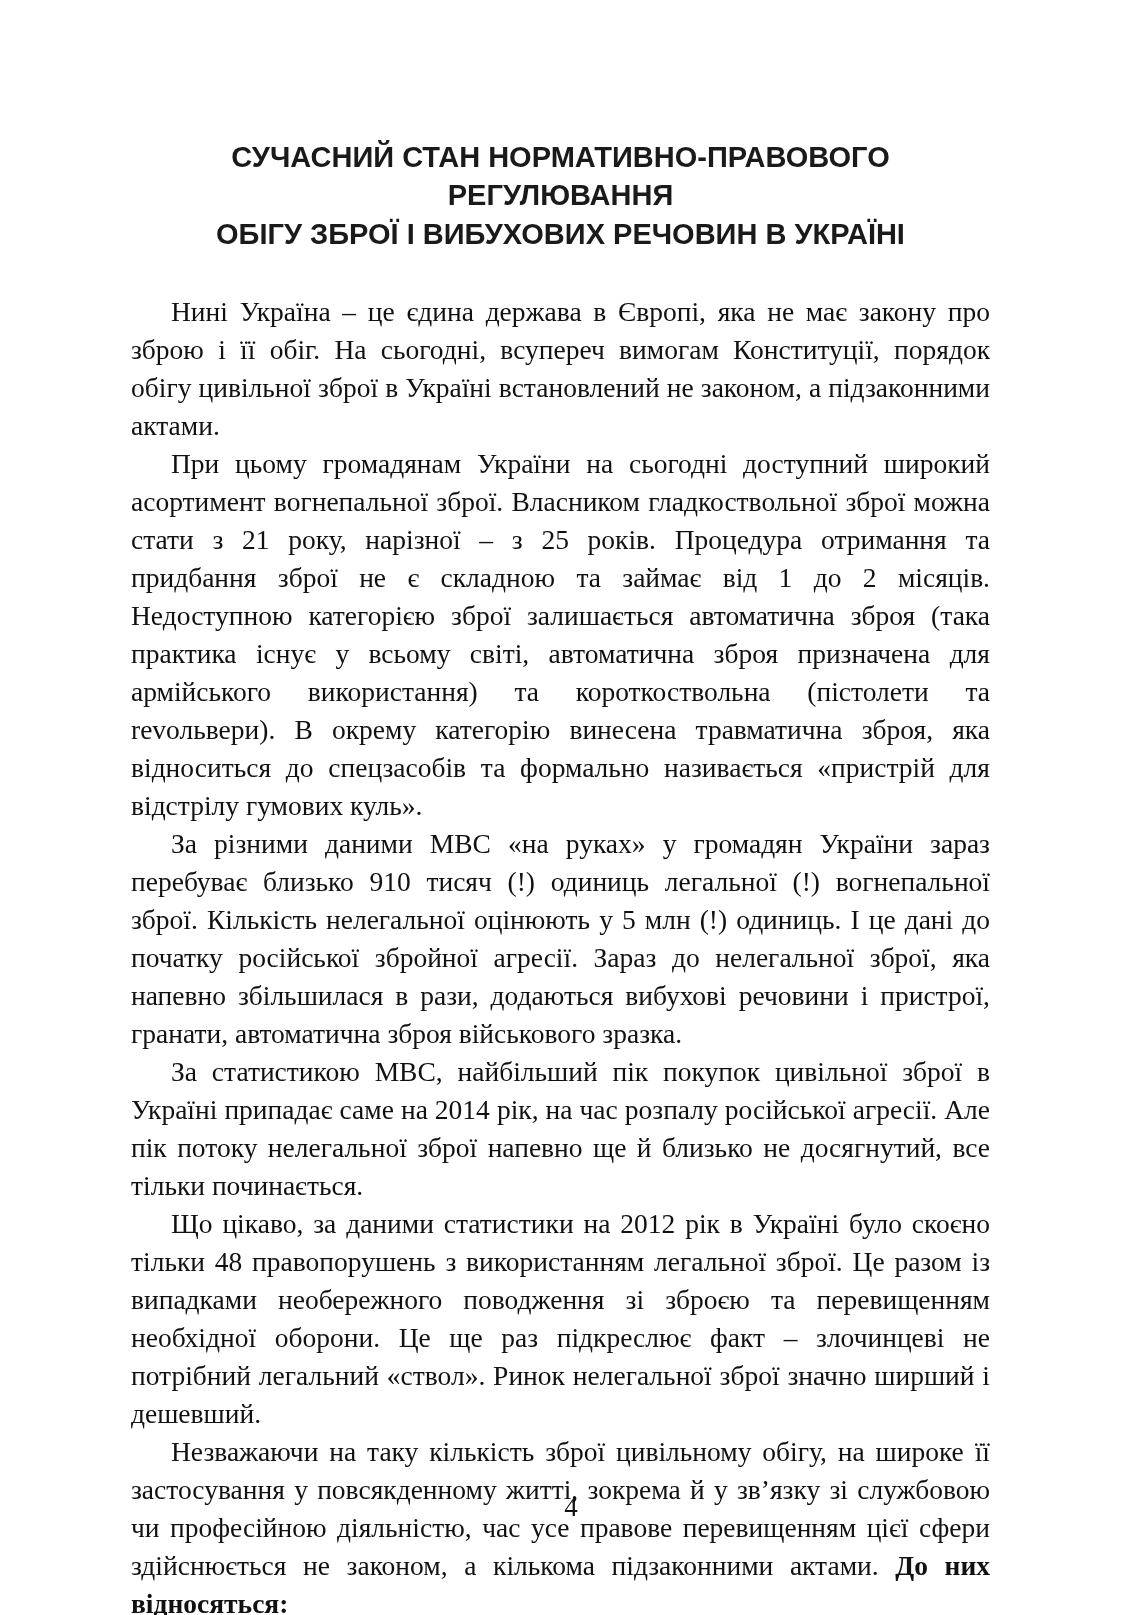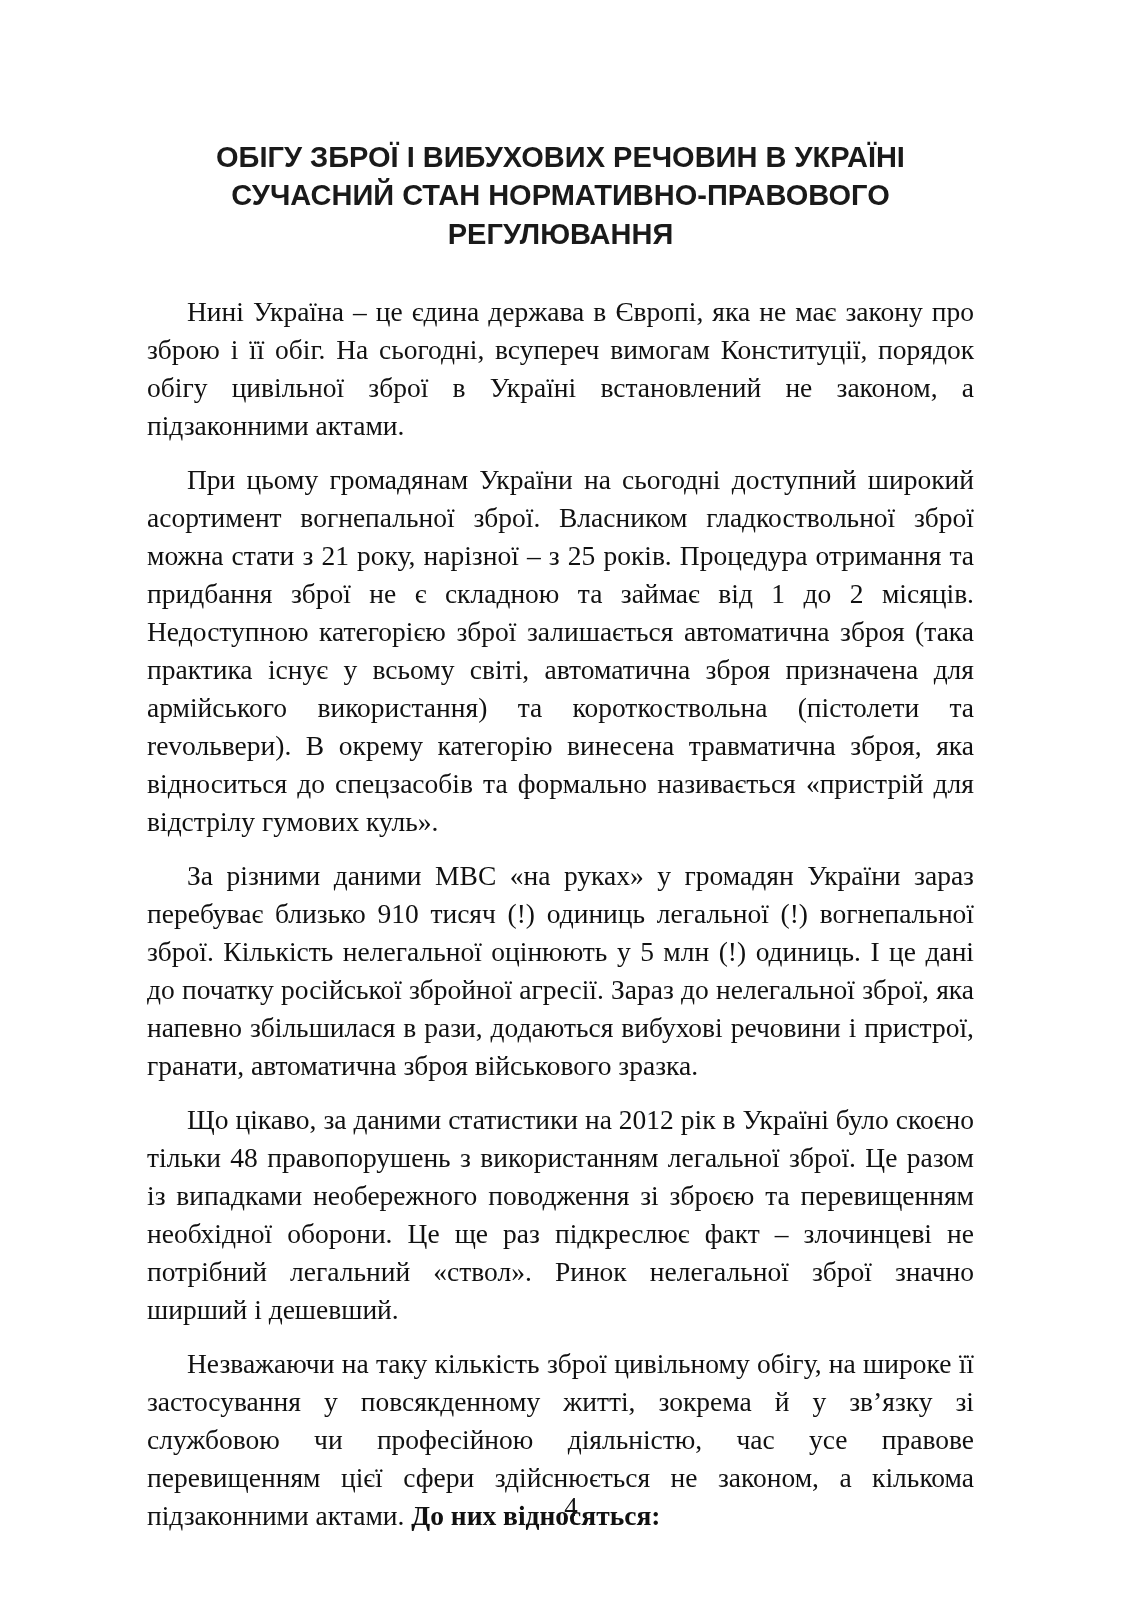--- a/index.html
+++ b/index.html
@@ -29,21 +29,21 @@
   .doc-title .title-line {
     display: block;
   }
   .body-text {
     font-family: "Liberation Serif", serif;
     font-size: 27.5px;
     line-height: 38px;
     color: #111111;
   }
   .body-text p {
-    margin: 16px;
+    margin: 0;
     text-align: justify;
     text-indent: 40px;
   }
   .bold-tail {
     font-weight: 700;
   }
   .page-number {
     position: absolute;
     left: 0;
     right: 0;
@@ -53,27 +53,28 @@
     font-size: 27px;
     color: #111111;
   }
 </style>
 </head>
 <body>
 
 <div class="page">
 
   <h1 class="doc-title">
+    <span class="title-line">СУЧАСНИЙ СТАН НОРМАТИВНО-ПРАВОВОГО РЕГУЛЮВАННЯ</span>
     <span class="title-line">ОБІГУ ЗБРОЇ І ВИБУХОВИХ РЕЧОВИН В УКРАЇНІ</span>
-    <span class="title-line">СУЧАСНИЙ СТАН НОРМАТИВНО-ПРАВОВОГО РЕГУЛЮВАННЯ</span>
   </h1>
 
   <div class="body-text">
     <p>Нині Україна – це єдина держава в Європі, яка не має закону про зброю і її обіг. На сьогодні, всупереч вимогам Конституції, порядок обігу цивільної зброї в Україні встановлений не законом, а підзаконними актами.</p>
     <p>При цьому громадянам України на сьогодні доступний широкий асортимент вогнепальної зброї. Власником гладкоствольної зброї можна стати з 21 року, нарізної – з 25 років. Процедура отримання та придбання зброї не є складною та займає від 1 до 2 місяців. Недоступною категорією зброї залишається автоматична зброя (така практика існує у всьому світі, автоматична зброя призначена для армійського використання) та короткоствольна (пістолети та revольвери). В окрему категорію винесена травматична зброя, яка відноситься до спецзасобів та формально називається «пристрій для відстрілу гумових куль».</p>
     <p>За різними даними МВС «на руках» у громадян України зараз перебуває близько 910 тисяч (!) одиниць легальної (!) вогнепальної зброї. Кількість нелегальної оцінюють у 5 млн (!) одиниць. І це дані до початку російської збройної агресії. Зараз до нелегальної зброї, яка напевно збільшилася в рази, додаються вибухові речовини і пристрої, гранати, автоматична зброя військового зразка.</p>
+    <p>За статистикою МВС, найбільший пік покупок цивільної зброї в Україні припадає саме на 2014 рік, на час розпалу російської агресії. Але пік потоку нелегальної зброї напевно ще й близько не досягнутий, все тільки починається.</p>
     <p>Що цікаво, за даними статистики на 2012 рік в Україні було скоєно тільки 48 правопорушень з використанням легальної зброї. Це разом із випадками необережного поводження зі зброєю та перевищенням необхідної оборони. Це ще раз підкреслює факт – злочинцеві не потрібний легальний «ствол». Ринок нелегальної зброї значно ширший і дешевший.</p>
     <p><span>Незважаючи на таку кількість зброї цивільному обігу, на широке її застосування у повсякденному житті, зокрема й у зв’язку зі службовою чи професійною діяльністю, час усе правове перевищенням цієї сфери здійснюється не законом, а кількома підзаконними актами. </span><span class="bold-tail">До них відносяться:</span></p>
   </div>
 
   <div class="page-number">4</div>
 
 </div>
 
 </body></html>

